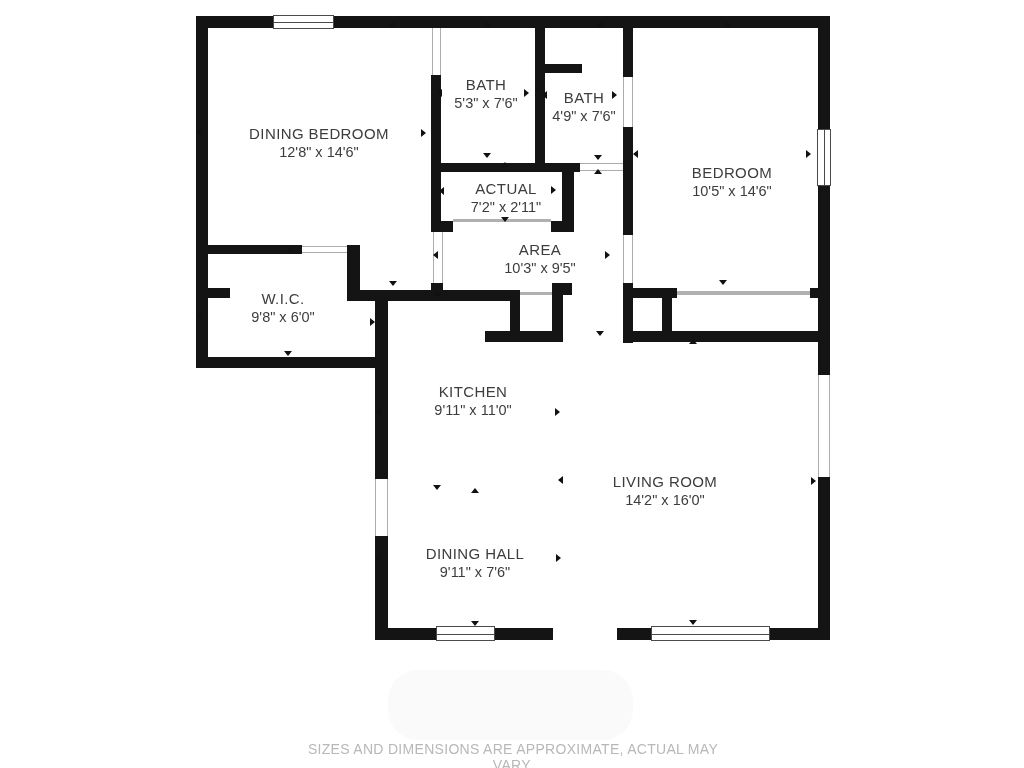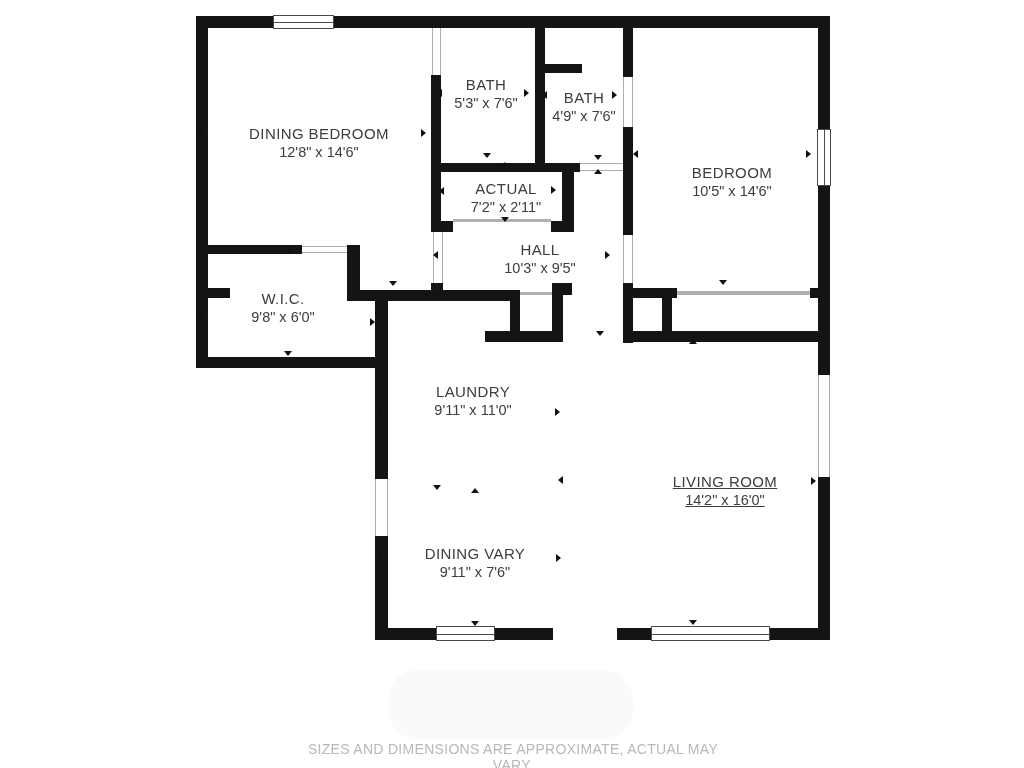--- a/index.html
+++ b/index.html
@@ -145,34 +145,34 @@
       </div>
       <div class="room" style="left: 732px; top: 145px; margin-top: 19px;">
         <div class="nm">BEDROOM</div>
         <div class="dm">10'5" x 14'6"</div>
       </div>
       <div class="room" style="left: 506px; top: 180px;">
         <div class="nm">ACTUAL</div>
         <div class="dm">7'2" x 2'11"</div>
       </div>
       <div class="room" style="left: 540px; top: 241px;">
-        <div class="nm">HALL</div>
+        <div class="nm">AREA</div>
         <div class="dm">10'3" x 9'5"</div>
       </div>
       <div class="room" style="left: 283px; top: 290px;">
         <div class="nm">W.I.C.</div>
         <div class="dm">9'8" x 6'0"</div>
       </div>
       <div class="room" style="left: 473px; top: 383px;">
-        <div class="nm">LAUNDRY</div>
+        <div class="nm">KITCHEN</div>
         <div class="dm">9'11" x 11'0"</div>
       </div>
-      <div class="room" style="left: 725px; top: 473px; text-decoration: underline;">
+      <div class="room" style="left: 665px; top: 473px;">
         <div class="nm">LIVING ROOM</div>
         <div class="dm">14'2" x 16'0"</div>
       </div>
       <div class="room" style="left: 475px; top: 545px;">
-        <div class="nm">DINING VARY</div>
+        <div class="nm">DINING HALL</div>
         <div class="dm">9'11" x 7'6"</div>
       </div>
     </div>
   <div id="disclaimer">SIZES AND DIMENSIONS ARE APPROXIMATE, ACTUAL MAY VARY.</div>
 </div>
 
 </body></html>

